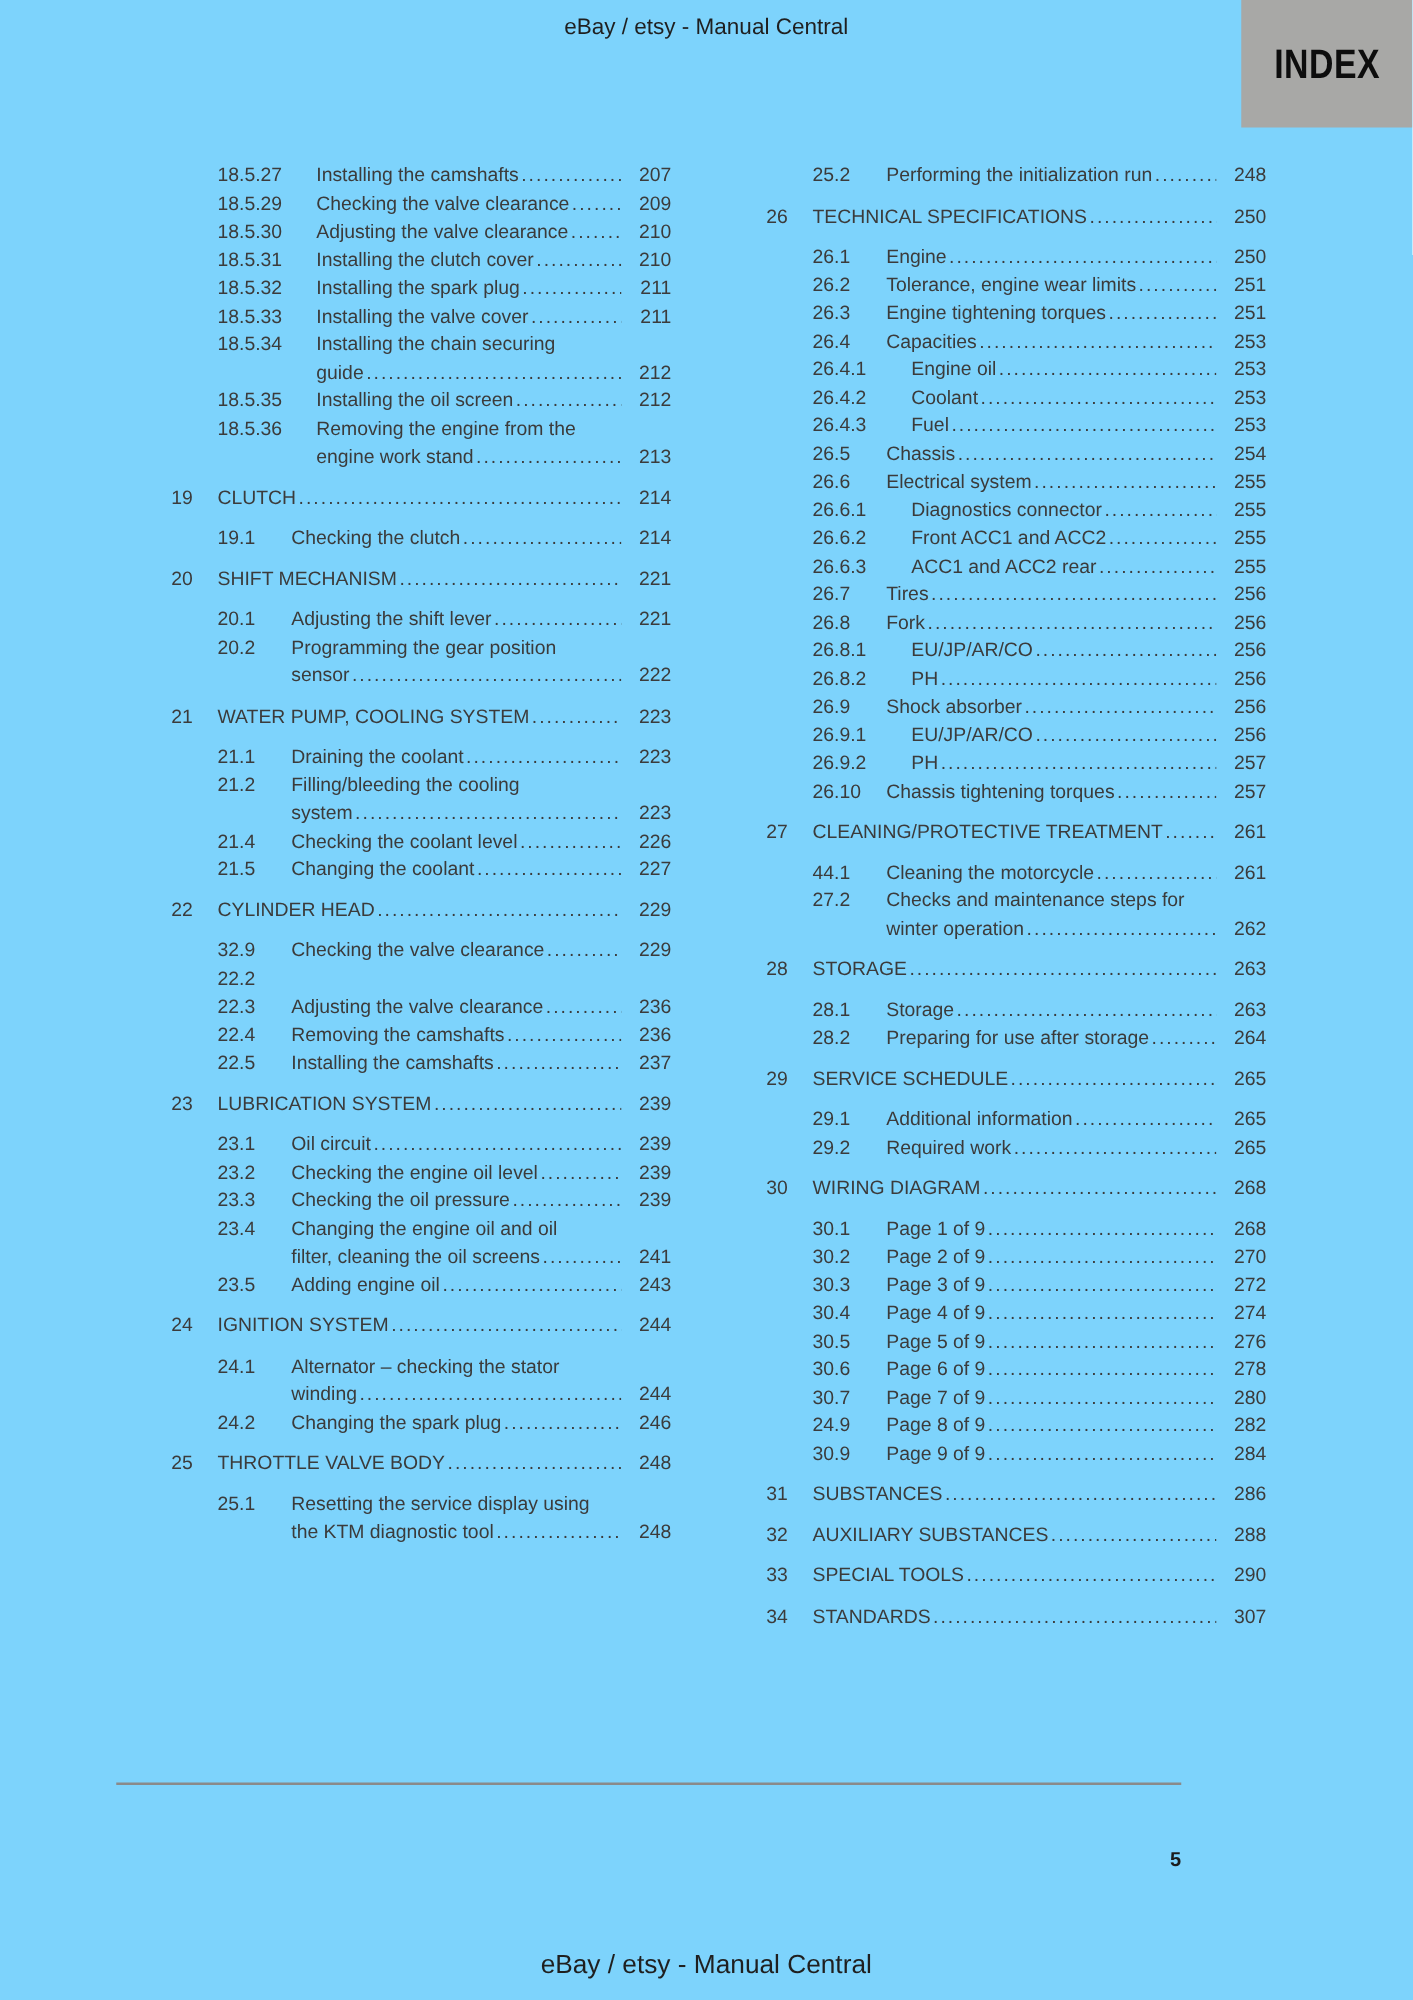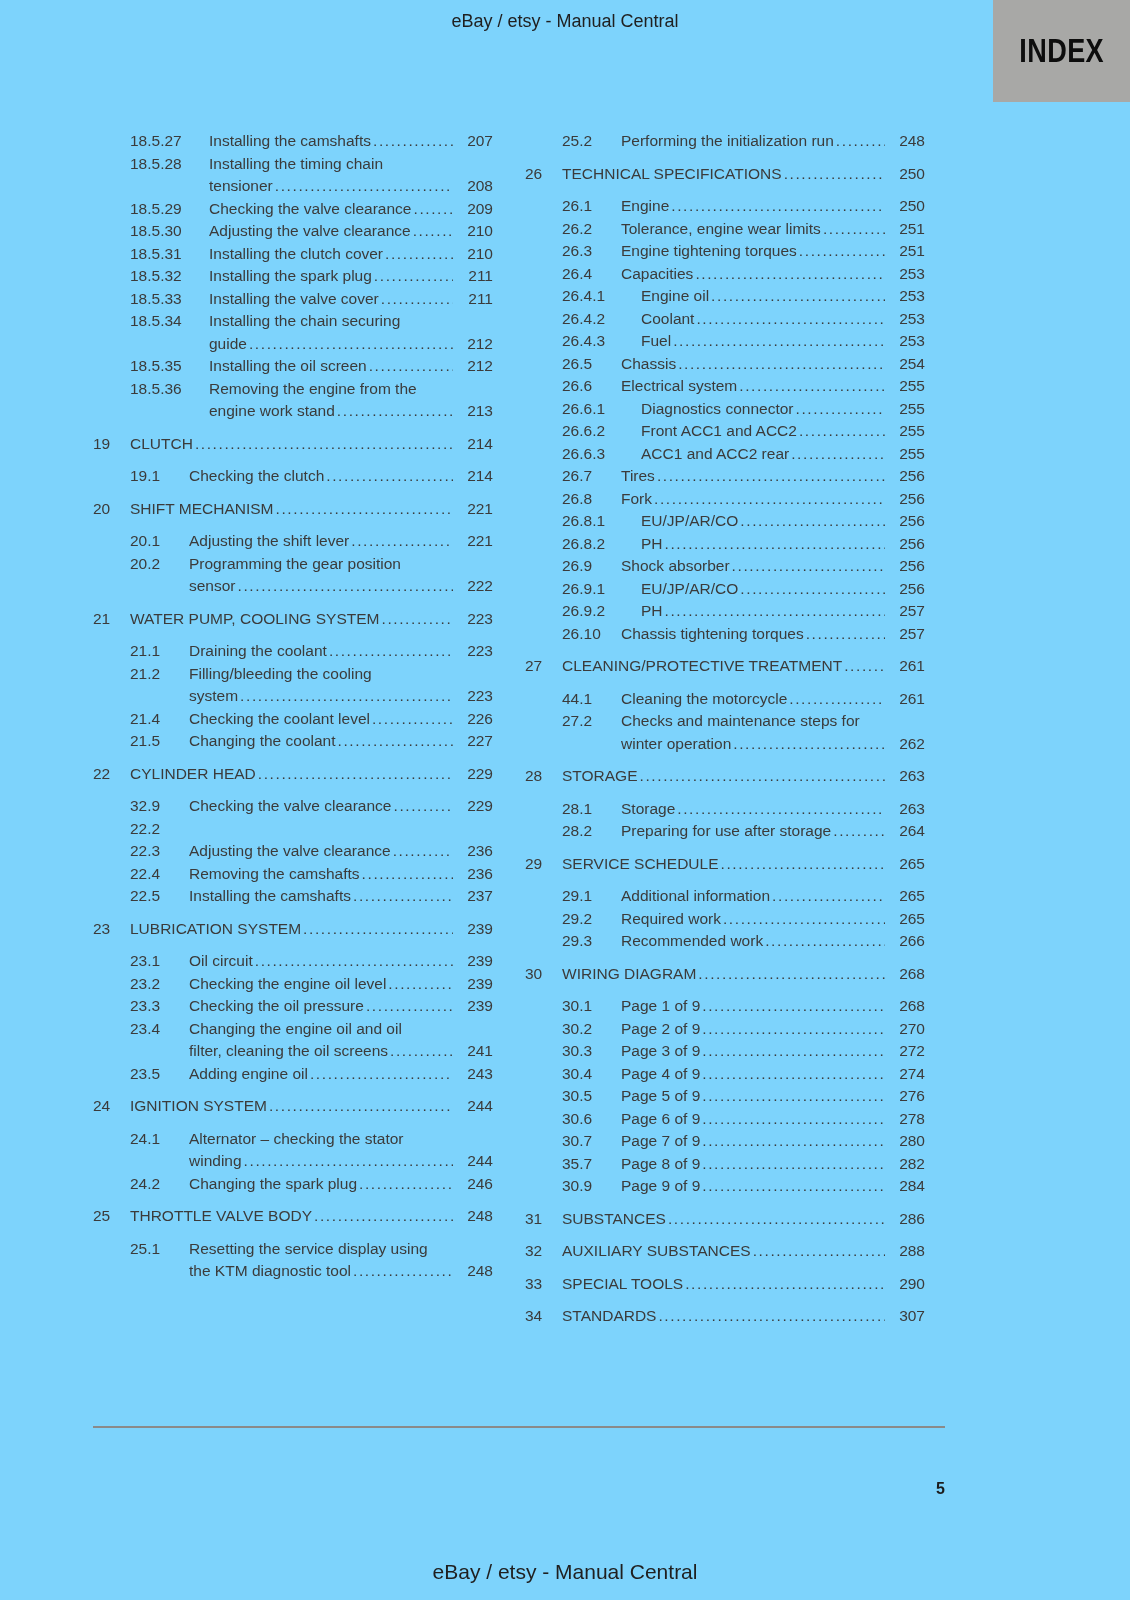--- a/index.html
+++ b/index.html
@@ -41,21 +41,21 @@
   
   .toc {
     position: absolute;
     left: 93px; top: 130px;
     width: 832px;
     display: flex;
     gap: 32px;
     font-size: 15.5px;
     line-height: 22.5px;
   }
-  .toc-col { width: 400px; }
+  .toc-col { width: 400px; margin-left: 44px; }
 
   .entry { display: flex; align-items: flex-start; }
   .entry .num { flex: none; }
   .lvl1 { margin-top: 10px; margin-bottom: 10px; }
   .lvl1 .num { width: 37px; }
   .lvl2, .lvl3 { padding-left: 37px; }
   .lvl2 .num { width: 59px; }
   .lvl3 .num { width: 79px; }
   .entry .body { flex: 1; min-width: 0; }
   .line-last { display: flex; align-items: baseline; }
@@ -114,31 +114,20 @@
           <span class="num">18.5.27</span>
           <div class="body">
             <div class="line-last">
               <span class="txt">Installing the camshafts</span>
               <span class="dots"></span>
               <span class="pg">207</span>
             </div>
           </div>
         </div>
         <div class="entry lvl3">
-          <span class="num">18.5.28</span>
-          <div class="body">
-            <div class="wrap-line">Installing the timing chain</div>
-            <div class="line-last">
-              <span class="txt">tensioner</span>
-              <span class="dots"></span>
-              <span class="pg">208</span>
-            </div>
-          </div>
-        </div>
-        <div class="entry lvl3">
           <span class="num">18.5.29</span>
           <div class="body">
             <div class="line-last">
               <span class="txt">Checking the valve clearance</span>
               <span class="dots"></span>
               <span class="pg">209</span>
             </div>
           </div>
         </div>
         <div class="entry lvl3">
@@ -787,30 +776,20 @@
         <div class="entry lvl2">
           <span class="num">29.2</span>
           <div class="body">
             <div class="line-last">
               <span class="txt">Required work</span>
               <span class="dots"></span>
               <span class="pg">265</span>
             </div>
           </div>
         </div>
-        <div class="entry lvl2">
-          <span class="num">29.3</span>
-          <div class="body">
-            <div class="line-last">
-              <span class="txt">Recommended work</span>
-              <span class="dots"></span>
-              <span class="pg">266</span>
-            </div>
-          </div>
-        </div>
         <div class="entry lvl1">
           <span class="num">30</span>
           <div class="body">
             <div class="line-last">
               <span class="txt">WIRING DIAGRAM</span>
               <span class="dots"></span>
               <span class="pg">268</span>
             </div>
           </div>
         </div>
@@ -878,21 +857,21 @@
           <span class="num">30.7</span>
           <div class="body">
             <div class="line-last">
               <span class="txt">Page 7 of 9</span>
               <span class="dots"></span>
               <span class="pg">280</span>
             </div>
           </div>
         </div>
         <div class="entry lvl2">
-          <span class="num">35.7</span>
+          <span class="num">24.9</span>
           <div class="body">
             <div class="line-last">
               <span class="txt">Page 8 of 9</span>
               <span class="dots"></span>
               <span class="pg">282</span>
             </div>
           </div>
         </div>
         <div class="entry lvl2">
           <span class="num">30.9</span>

